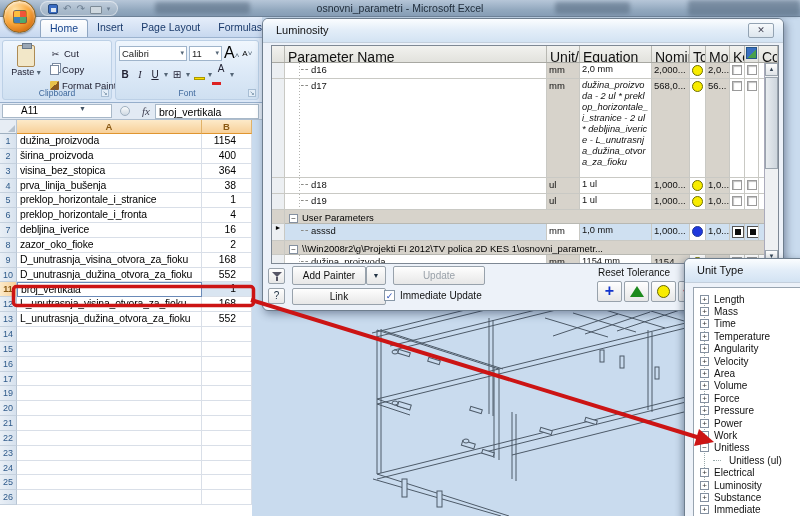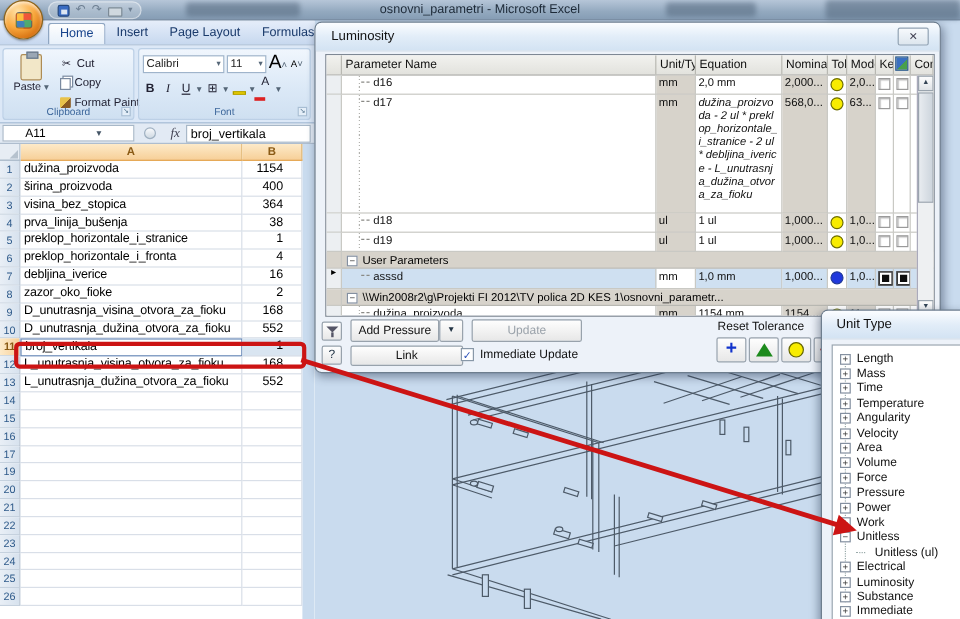--- a/index.html
+++ b/index.html
@@ -46,21 +46,21 @@
   .combo{background:#fff;border:1px solid #9fb4cb;font-size:9.5px;height:15px;display:inline-flex;align-items:center;padding:0 2px;color:#222;}
   .combo .dd{margin-left:auto;font-size:7px;color:#567;}
   #font-row1{position:absolute;left:3px;top:3px;display:flex;gap:2px;align-items:center;}
   #font-row2{position:absolute;left:3px;top:22px;display:flex;gap:3px;align-items:center;font-size:10px;color:#223;}
   .fbtn{min-width:12px;text-align:center;}
   .bar-y{display:inline-block;width:11px;height:3px;background:#ffe000;border:1px solid #a90;vertical-align:-2px;}
   .bar-r{display:inline-block;width:9px;height:3px;background:#d22;vertical-align:-2px;margin-left:-10px;}
   .ga{font-size:8px;color:#567;}
 
   #fbar{position:absolute;left:0;top:86px;width:262px;height:17px;background:#e2eaf4;border-bottom:1px solid #aebdce;display:flex;align-items:center;}
-  #namebox{width:110px;height:14px;background:#fff;border:1px solid #a8b8c8;margin-left:2px;font-size:10px;display:flex;align-items:center;}
+  #namebox{width:110px;height:14px;background:#fff;border:1px solid #a8b8c8;margin-left:2px;font-size:10px;display:flex;}
   #namebox span{flex:1;text-align:center;}
   #namebox .dd{font-size:7px;color:#456;padding-right:2px;}
   #fx-circle{width:10px;height:10px;border-radius:50%;background:linear-gradient(#f8fafc,#cfd9e2);border:1px solid #9fb0c0;margin-left:8px;}
   #fx{font-family:"Liberation Serif",serif;font-style:italic;font-size:11px;color:#445;margin:0 5px 0 12px;}
   #fvalue{width:104px;height:15px;background:#fff;border:1px solid #a8b8c8;font-size:10.5px;padding:1px 3px;}
 
   
   #sheet{position:absolute;left:0;top:103px;width:262px;height:396px;background:#fff;}
   #sheet .vpstrip{position:absolute;left:252px;top:0;width:10px;height:396px;background:#c9dbee;}
   #chdr{position:absolute;left:0;top:0;height:14px;display:flex;}
@@ -84,21 +84,21 @@
   #pdlg{position:absolute;left:262px;top:18px;width:522px;height:293px;z-index:10;
     background:#edf2f9;border:1px solid #6e7e8e;border-radius:6px;box-shadow:2px 3px 8px rgba(30,45,70,.45);}
   .dtitle{position:absolute;left:0;top:0;right:0;height:24px;border-radius:5px 5px 0 0;
     background:linear-gradient(#fbfdff,#e2edf8 50%,#d3e3f3);border-bottom:1px solid #c3cfdc;
     font-size:11px;color:#111;padding:5px 0 0 13px;}
   .xclose{position:absolute;right:9px;top:4px;width:26px;height:15px;text-align:center;line-height:13px;font-size:9px;color:#445;
     background:linear-gradient(#f6f9fc,#dde6ee);border:1px solid #93a3b3;border-radius:2px;}
   #ptable{position:absolute;left:8px;top:26px;width:508px;height:219px;background:#fff;border:1px solid #7e8894;overflow:hidden;}
   #phead{display:grid;grid-template-columns:13px 262px 33px 72px 38px 16px 24px 15px 14px auto;height:17px;
     background:linear-gradient(#f2f2ef,#e2e2dd);border-bottom:1px solid #a8a8a2;}
-  #phead .hc{border-right:1px solid #b8b8b2;font-size:10px;color:#111;padding:3px 0 0 3px;white-space:nowrap;overflow:hidden;}
+  #phead .hc{border-right:1px solid #b8b8b2;font-size:14px;color:#111;padding:3px 0 0 3px;white-space:nowrap;overflow:hidden;}
   #phead .exphdr{padding:1px 1px;}
   .expglyph{display:block;width:11px;height:12px;background:linear-gradient(135deg,#3a70c0 55%,#49a04c 55%);border:1px solid #24558a;}
   #prows .prow{display:grid;grid-template-columns:13px 262px 33px 72px 38px 16px 24px 15px 14px auto;}
   .pc{border-right:1px solid #c9c9c4;border-bottom:1px solid #c9c9c4;font-size:9.5px;color:#111;overflow:hidden;white-space:nowrap;padding:1px 2px;}
   .pc.mk{background:#eceff2;padding:0;text-align:center;font-size:7px;color:#000;}
   .pc.nm{padding-left:24px;position:relative;
     background-image:repeating-linear-gradient(180deg,#b2b2ae 0 1px,transparent 1px 3px);
     background-size:1px 100%;background-position:14px 0;background-repeat:no-repeat;}
   .dash{display:inline-block;width:7px;border-top:1px dashed #8a8a86;vertical-align:3px;margin-right:3px;margin-left:-8px;}
   .pc.gray{background:#d7d3cb;}
@@ -465,21 +465,21 @@
           </div>
           <div class="prow">
             <div class="pc mk" style="min-height: 99px;"></div>
             <div class="pc nm" style="min-height: 99px;"><span class="dash"></span>d17</div>
             <div class="pc un gray" style="min-height: 99px;">mm</div>
             <div class="pc eq" style="min-height: 99px; font-style: italic;">dužina_proizvoda - 2 ul * preklop_horizontale_i_stranice - 2 ul * debljina_iverice - L_unutrasnja_dužina_otvora_za_fioku</div>
             <div class="pc gray" style="min-height: 99px;">568,0...</div>
             <div class="pc tl" style="min-height: 99px;">
               <div class="circ"></div>
             </div>
-            <div class="pc gray" style="min-height: 99px;">63...</div>
+            <div class="pc gray" style="min-height: 99px;">56...</div>
             <div class="pc" style="min-height: 99px;">
               <div class="cbx"></div>
             </div>
             <div class="pc" style="min-height: 99px;">
               <div class="cbx"></div>
             </div>
             <div class="pc" style="min-height: 99px;"></div>
           </div>
           <div class="prow">
             <div class="pc mk"></div>
@@ -565,21 +565,21 @@
       <div id="psb">
         <div class="sbtn" style="top:0;">▲</div>
         <div class="thumb"></div>
         <div class="sbtn" style="bottom:0;">▼</div>
       </div>
     </div>
     <div class="btn3" id="filter-btn">
         <div class="funnel"></div>
       </div>
     <div class="btn3" id="help-btn">?</div>
-    <div class="btn3" id="addnum-btn">Add Pressure</div>
+    <div class="btn3" id="addnum-btn">Add Painter</div>
     <div class="btn3" id="addnum-dd">▼</div>
     <div class="btn3" id="update-btn">Update</div>
     <div class="btn3" id="link-btn">Link</div>
     <div id="iu-chk">✓</div>
     <div id="iu-lbl">Immediate Update</div>
     <div id="rt-lbl">Reset Tolerance</div>
     <div class="btn3 tolbtn" id="tol-plus">+</div>
     <div class="btn3 tolbtn" id="tol-tri">
         <div class="t"></div>
       </div>

